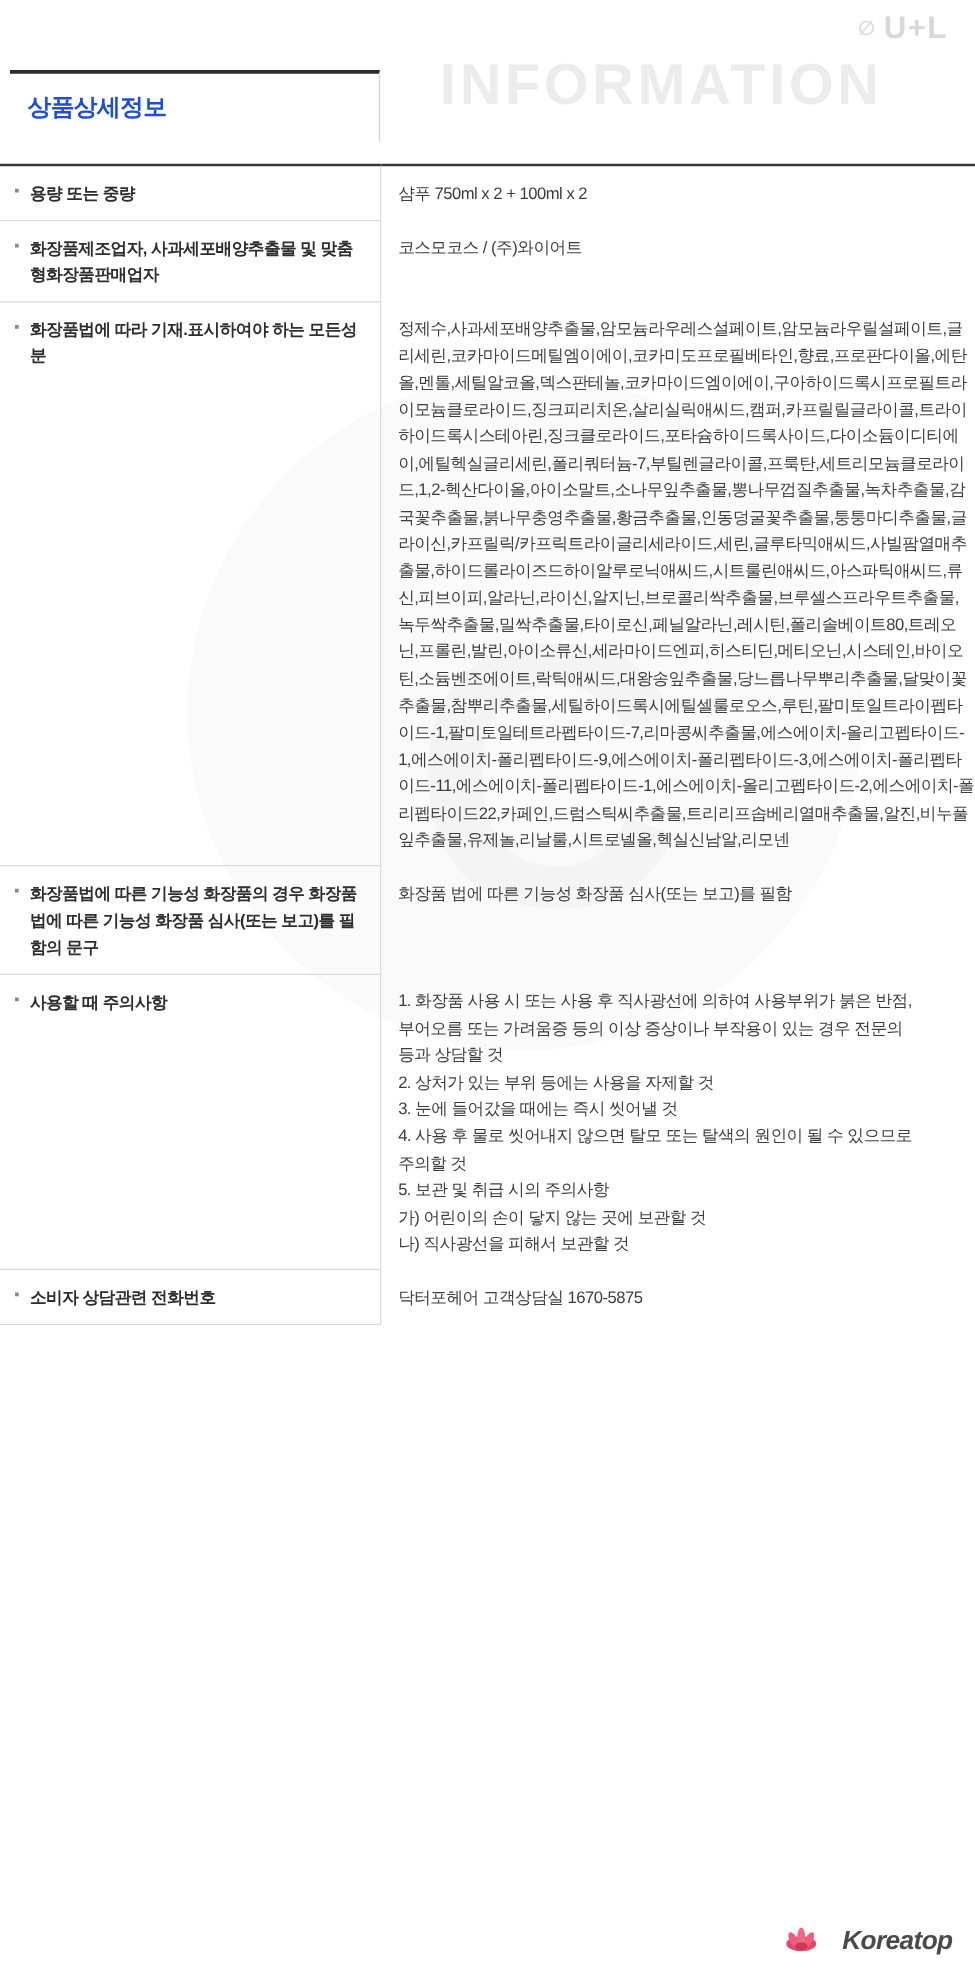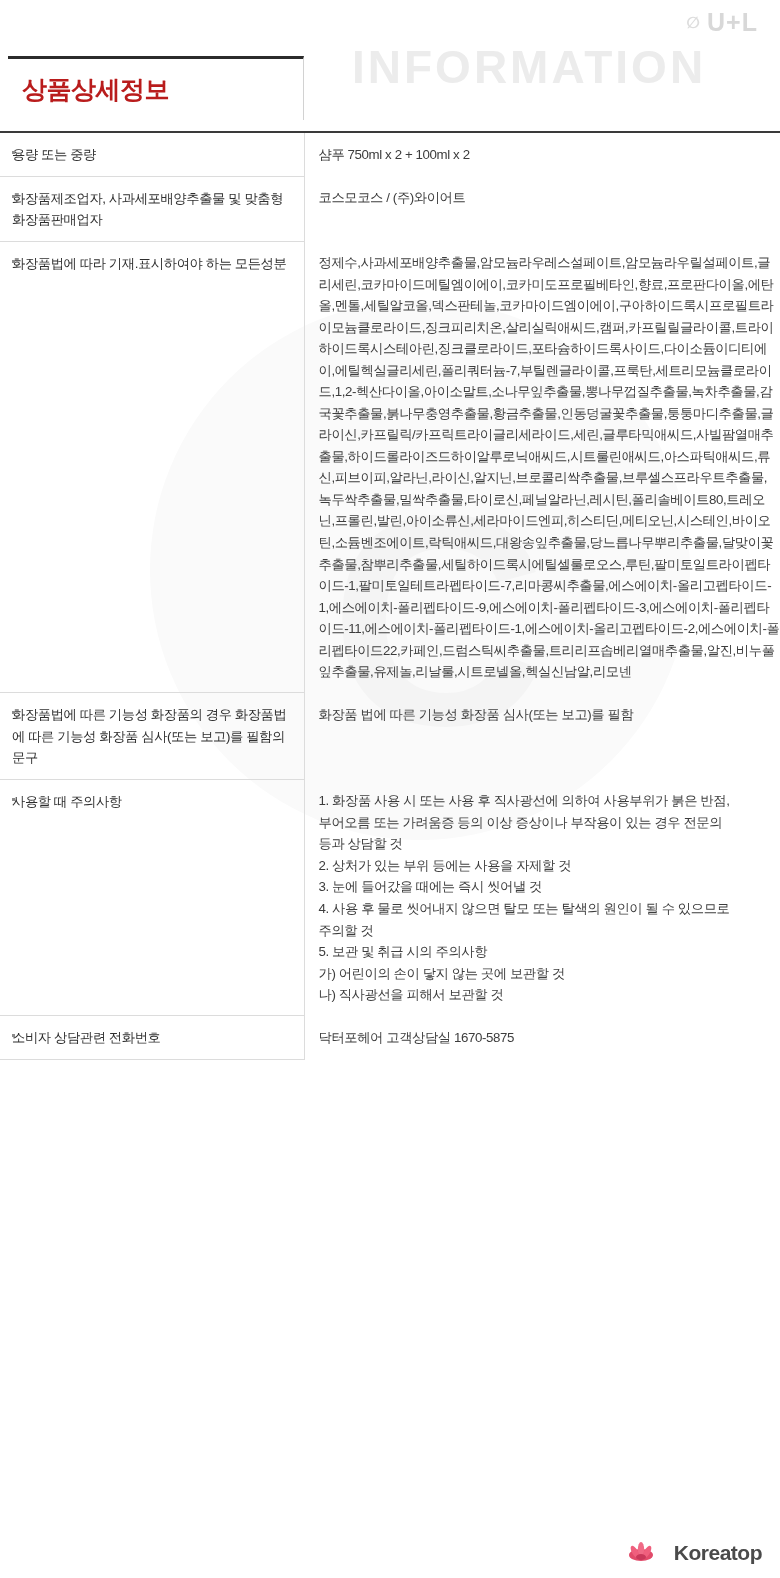--- a/index.html
+++ b/index.html
@@ -82,23 +82,23 @@
     top: 56px;
     left: 8px;
     width: 296px;
     border-top: 3px solid #2b2b2b;
     border-right: 1px solid #d2d2d2;
     padding: 14px 0 14px 14px;
     background: rgba(255,255,255,0.65);
   }
   .title-wrap h1 {
     margin: 0;
-    font-size: 25px;
-    font-weight: bold;
-    color: #b91c1c;
+    font-size: 19px;
+    font-weight: bold;
+    color: #1d4ed8;
     letter-spacing: -0.5px;
   }
 
   
   .spec-table {
     position: relative;
     margin: 0;
     padding: 0;
     width: 780px;
     border-collapse: collapse;
@@ -112,25 +112,25 @@
     border-top: 2px solid #3a3a3a;
   }
   .spec-table td {
     vertical-align: top;
     padding: 11px 0 10px 0;
     font-size: 13.3px;
     line-height: 1.62;
     letter-spacing: -0.4px;
   }
   .spec-table td.label {
-    padding-left: 12px;
+    padding-left: 24px;
     padding-right: 14px;
     border-bottom: 1px solid #dcdcdc;
     border-right: 1px solid #dcdcdc;
-    font-weight: normal;
+    font-weight: bold;
     color: #2e2e2e;
     position: relative;
     background: transparent;
   }
   .spec-table td.label::before {
     content: "";
     position: absolute;
     left: 12px;
     top: 18px;
     width: 3px;
@@ -155,20 +155,21 @@
   .spec-table tr:last-child td.label { border-bottom: 1px solid #dcdcdc; margin-left: 13px; }
 
   
   .footer-logo {
     position: absolute;
     right: 18px;
     bottom: 12px;
     display: flex;
     align-items: center;
     gap: 20px;
+    font-style: italic;
   }
   .footer-logo .flower {
     width: 26px;
     height: 26px;
     position: relative;
   }
   .footer-logo .flower svg { display: block; }
   .footer-logo .ktext {
     font-size: 21px;
     font-weight: bold;

